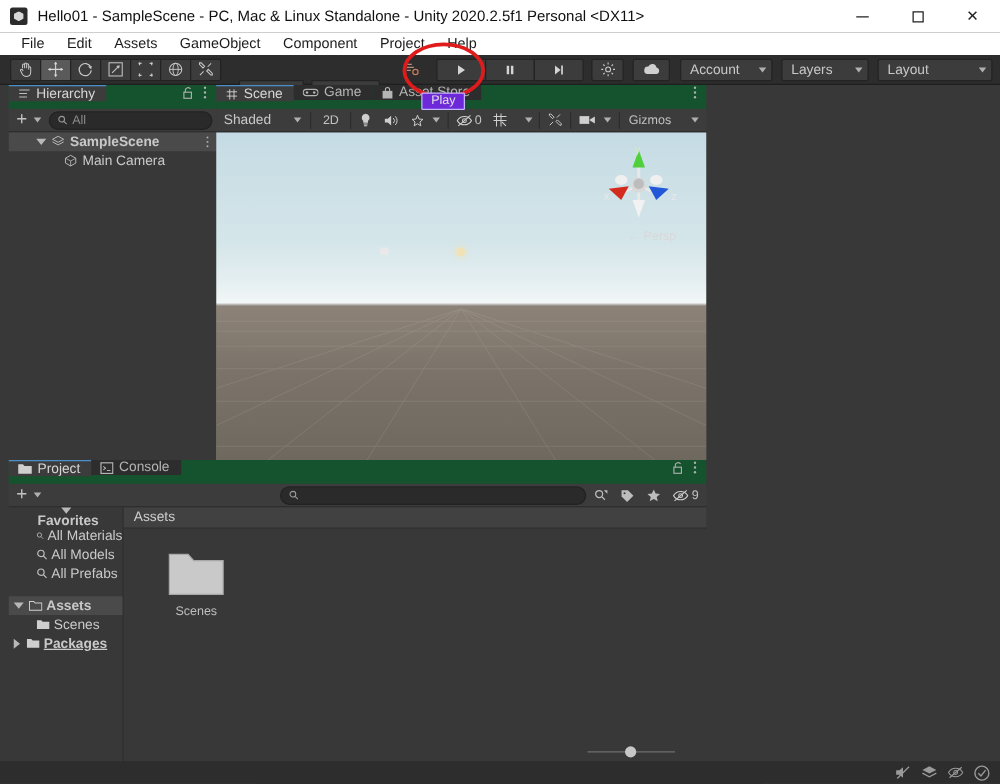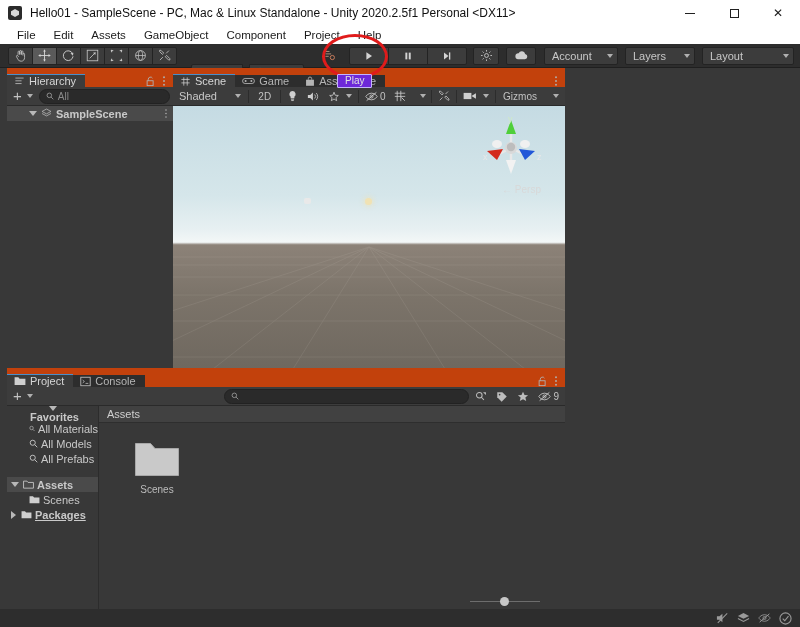--- a/index.html
+++ b/index.html
@@ -79,21 +79,21 @@
   .dropdown {
     height:18px; background:#3c3c3c; border:1px solid #232323;
     display:flex; align-items:center; justify-content:space-between;
     padding:0 4px 0 7px; font-size:11px; color:#c8c8c8; border-radius:2px;
   }
   .caret { width:0;height:0;border-left:3.5px solid transparent;border-right:3.5px solid transparent;border-top:4px solid #b0b0b0; margin-left:6px;}
 
   
   .panel { position:absolute; background:#383838; }
   .panel-tabs {
-    height:19px; background:#c2410c; display:flex; align-items:flex-end;
+    height:19px; background:#14532d; display:flex; align-items:flex-start;
     position:relative;
   }
   .tab {
     display:flex; align-items:center; gap:4px; padding:0 9px 0 7px;
     font-size:11px; color:#b4b4b4; background:#2d2d2d;
   }
   .tab.active { background:#3c3c3c; color:#d6d6d6; border-top:1px solid #4b8ec9; }
   .tab-icons { margin-left:auto; display:flex; align-items:center; gap:7px; padding-right:7px; color:#b0b0b0;}
   .panel-body { background:#383838; }
 
@@ -367,20 +367,27 @@
         <svg width="11" height="11" viewBox="0 0 16 16" style="margin-right:4px;">
             <path d="M8 1.5 14.5 5 8 8.5 1.5 5z" fill="none" stroke="#bcbcbc" stroke-width="1.1"></path>
             <path d="M1.5 8 8 11.5 14.5 8" fill="none" stroke="#bcbcbc" stroke-width="1.1"></path>
           </svg>
         <span style="font-weight:bold;">SampleScene</span>
         <svg width="4" height="11" viewBox="0 0 4 14" style="margin-left:auto;margin-right:5px;">
             <circle cx="2" cy="2.6" r="1" fill="#b0b0b0"></circle>
             <circle cx="2" cy="7" r="1" fill="#b0b0b0"></circle>
             <circle cx="2" cy="11.4" r="1" fill="#b0b0b0"></circle>
           </svg>
+      </div>
+      <div class="h-row" style="padding-left:44px;">
+        <svg width="11" height="11" viewBox="0 0 16 16" style="margin-right:4px;">
+            <path d="M8 1.8 14 5.2v5.6L8 14.2 2 10.8V5.2z" fill="none" stroke="#bcbcbc" stroke-width="1.1"></path>
+            <path d="M2 5.2 8 8.4l6-3.2M8 8.4v5.8" fill="none" stroke="#bcbcbc" stroke-width="0.9"></path>
+          </svg>
+        <span>Main Camera</span>
       </div>
     </div>
   </div>
 
   <div class="panel" id="scenepanel">
     <div class="panel-tabs">
       <div class="tab active">
         <svg width="11" height="11" viewBox="0 0 16 16">
             <path d="M2 5h12M2 10h12M5.5 2v12M10.5 2v12" stroke="#cfcfcf" stroke-width="1.1"></path>
           </svg>

